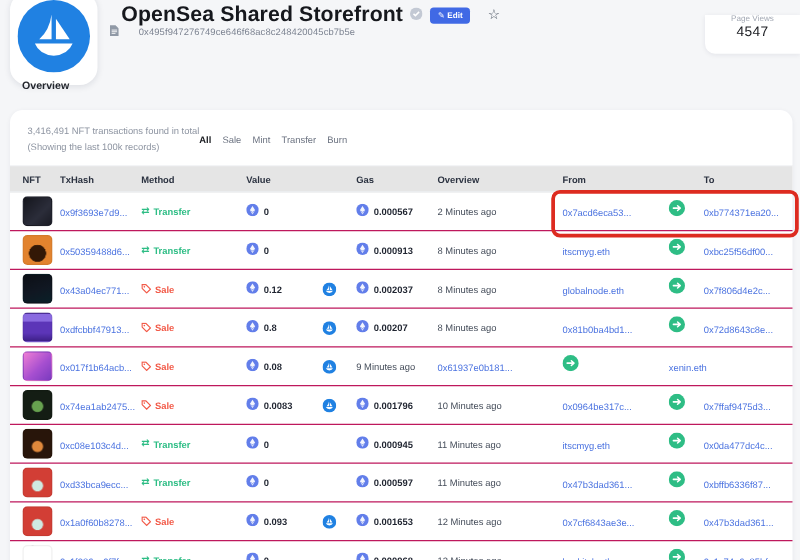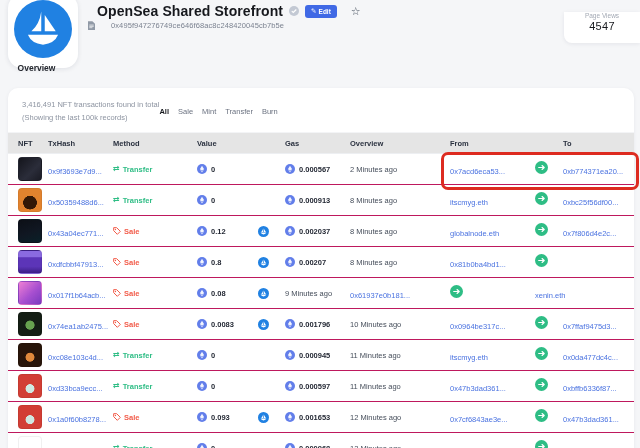--- a/index.html
+++ b/index.html
@@ -10,21 +10,21 @@
     -webkit-font-smoothing:antialiased;
   }
   
   .topbar{position:relative;height:88px;}
   .avatar-card{
     position:absolute;left:8px;top:-6px;width:70px;height:74px;
     background:#fff;border-radius:14px;box-shadow:0 1px 5px rgba(20,30,60,.10);
     display:flex;align-items:center;justify-content:center;
   }
   .title-row{position:absolute;left:97px;top:2px;display:flex;align-items:center;gap:6px;}
-  .page-title{font-size:14px;font-weight:bold;color:#16181d;letter-spacing:.1px;}
+  .page-title{font-size:17px;font-weight:bold;color:#16181d;letter-spacing:.1px;}
   .edit-btn{
     display:inline-flex;align-items:center;gap:2px;border:none;cursor:pointer;
     background:#4069e5;color:#fff;font-size:6.5px;font-weight:bold;
     border-radius:3px;padding:2.5px 6px;font-family:inherit;
   }
   .star{font-size:11px;color:#4b5563;margin-left:8px;line-height:1;cursor:pointer;}
   .address-row{position:absolute;left:88px;top:16px;display:flex;align-items:center;gap:16px;}
   .address-text{font-size:7.5px;color:#7b8290;letter-spacing:.1px;}
   .pageviews-card{
     position:absolute;right:0;top:12px;width:76px;height:31px;background:#fff;
@@ -331,20 +331,21 @@
     <div class="ts">8 Minutes ago</div>
     <div><a class="link">0x81b0ba4bd1...</a></div>
     <div class="arrow-wrap">
       <span>
         <svg width="13" height="13" viewBox="0 0 14 14">
               <circle cx="7" cy="7" r="7" fill="#2EBD85"></circle>
               <path d="M4 7h5.3M7.6 4.9 L9.9 7 L7.6 9.1" stroke="#fff" stroke-width="1.3" fill="none" stroke-linecap="round" stroke-linejoin="round"></path>
             </svg>
       </span>
     </div>
+    <div><a class="link">0x72d8643c8e...</a></div>
   </div>
       <div class="tr grid">
     <div>
           <div class="thumb" style="background: linear-gradient(135deg, rgb(239, 127, 212), rgb(167, 79, 208) 55%, rgb(122, 59, 191));"></div>
         </div>
     <div><a class="link">0x017f1b64acb...</a></div>
     <div class="method sale">
       <span class="m-icon">
             <svg width="8" height="8" viewBox="0 0 12 12">
               <path d="M1 1h4.5L11 6.5 6.5 11 1 5.5Z" fill="none" stroke="#f25b49" stroke-width="1.5"></path>

